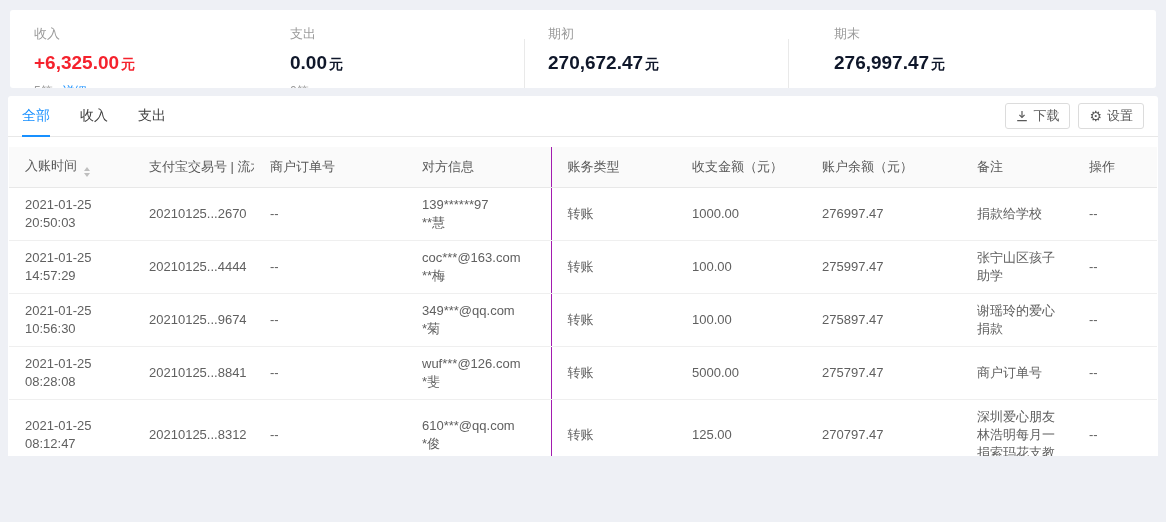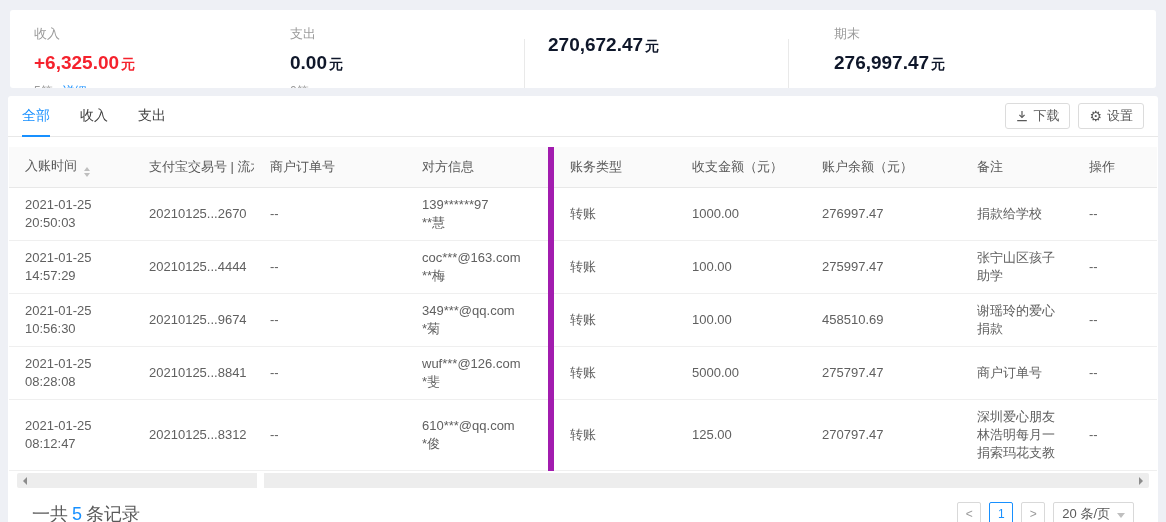--- a/index.html
+++ b/index.html
@@ -24,21 +24,21 @@
     width:1px; background:#e9e9e9;
   }
   .sum-label { font-size:13px; color:#9b9b9b; }
   .sum-value { margin-top:9px; font-size:19px; font-weight:600; color:#0f172a; }
   .sum-value.red { color:#f5222d; }
   .sum-unit { font-size:14px; margin-left:2px; }
   .sum-sub { margin-top:9px; font-size:12px; color:#9b9b9b; }
   .detail-link { color:#1890ff; margin-left:10px; cursor:pointer; }
   
   .main-card {
-    margin:8px 8px 0; height:426px; background:#fff; border-radius:3px 3px 0 0;
+    margin:8px 8px 0; height:360px; background:#fff; border-radius:3px 3px 0 0;
     display:flex; flex-direction:column; overflow:hidden;
   }
   .tabs-bar { display:flex; align-items:center; height:41px; border-bottom:1px solid #e8e8e8; padding:0 14px; flex:none; }
   .tab { font-size:14px; color:#404040; margin-right:30px; height:100%; display:flex; align-items:center; position:relative; cursor:pointer; }
   .tab.active { color:#1890ff; }
   .tab.active::after { content:""; position:absolute; left:0; right:0; bottom:-1px; height:2px; background:#1890ff; }
   .tab-actions { margin-left:auto; display:flex; gap:8px; }
   .btn {
     display:inline-flex; align-items:center; gap:5px; height:26px; padding:0 10px;
     border:1px solid #dcdcdc; border-radius:3px; background:#fff; color:#595959;
@@ -49,21 +49,21 @@
   .table-wrap { padding:10px 1px 0; flex:none; }
   table { width:100%; border-collapse:collapse; table-layout:fixed; }
   th {
     background:#fafafa; font-weight:400; color:#595959; text-align:left;
     padding:10px 16px; font-size:13px; border-bottom:1px solid #e8e8e8; white-space:nowrap; overflow:hidden;
   }
   td {
     padding:8px 16px; font-size:13px; color:#606060; border-bottom:1px solid #efefef;
     line-height:18px; vertical-align:middle; overflow:hidden;
   }
-  th:nth-child(4), td:nth-child(4) { border-right:6px solid #a21caf; }
+  th:nth-child(4), td:nth-child(4) { border-right:1px solid #a21caf; }
   .sorter { display:inline-flex; flex-direction:column; margin-left:7px; vertical-align:-1px; }
   .caret { width:0; height:0; border:3.5px solid transparent; }
   .caret.up   { border-bottom:4px solid #bfbfbf; border-top:none; margin-bottom:2px; }
   .caret.down { border-top:4px solid #bfbfbf; border-bottom:none; }
   
   .hscroll { height:15px; background:#ededed; margin:2px 9px 0; position:relative; border-radius:2px; flex:none; cursor:pointer; }
   .sc-arrow { position:absolute; top:50%; transform:translateY(-50%); width:0; height:0; border:4px solid transparent; }
   .sc-arrow.left  { left:6px;  border-right-color:#8c8c8c; border-left:none; }
   .sc-arrow.right { right:6px; border-left-color:#8c8c8c; border-right:none; }
   .sc-notch { position:absolute; left:240px; top:0; bottom:0; width:7px; background:#fff; }
@@ -95,20 +95,21 @@
       <div class="sum-label">收入</div>
       <div class="sum-value red"><span>+6,325.00</span><span class="sum-unit">元</span></div>
       <div class="sum-sub"><span>5笔</span><span class="detail-link">详细</span></div>
     </div>
     <div class="sum-col c2">
       <div class="sum-label">支出</div>
       <div class="sum-value"><span>0.00</span><span class="sum-unit">元</span></div>
       <div class="sum-sub"><span>0笔</span></div>
     </div>
     <div class="sum-col c3 divided">
+      <div class="sum-label">期初</div>
       <div class="sum-value"><span>270,672.47</span><span class="sum-unit">元</span></div>
     </div>
     <div class="sum-col c4 divided">
       <div class="sum-label">期末</div>
       <div class="sum-value"><span>276,997.47</span><span class="sum-unit">元</span></div>
     </div>
   </div>
 
   <div class="main-card">
 
@@ -195,21 +196,21 @@
             <tr>
               <td>2021-01-25 10:56:30</td>
               <td>20210125...9674</td>
               <td>--</td>
               <td>
                 <div>349***@qq.com</div>
                 <div>*菊</div>
               </td>
               <td>转账</td>
               <td>100.00</td>
-              <td>458510.69</td>
+              <td>275897.47</td>
               <td>谢瑶玲的爱心捐款</td>
               <td>--</td>
             </tr>
             <tr>
               <td>2021-01-25 08:28:08</td>
               <td>20210125...8841</td>
               <td>--</td>
               <td>
                 <div>wuf***@126.com</div>
                 <div>*斐</div>

